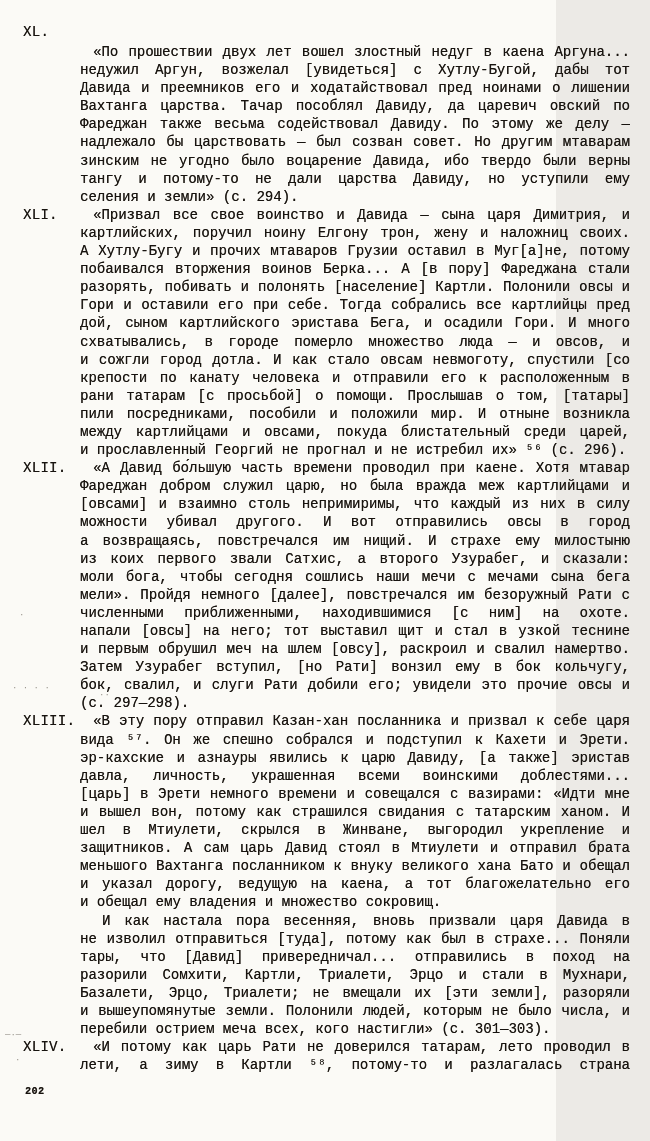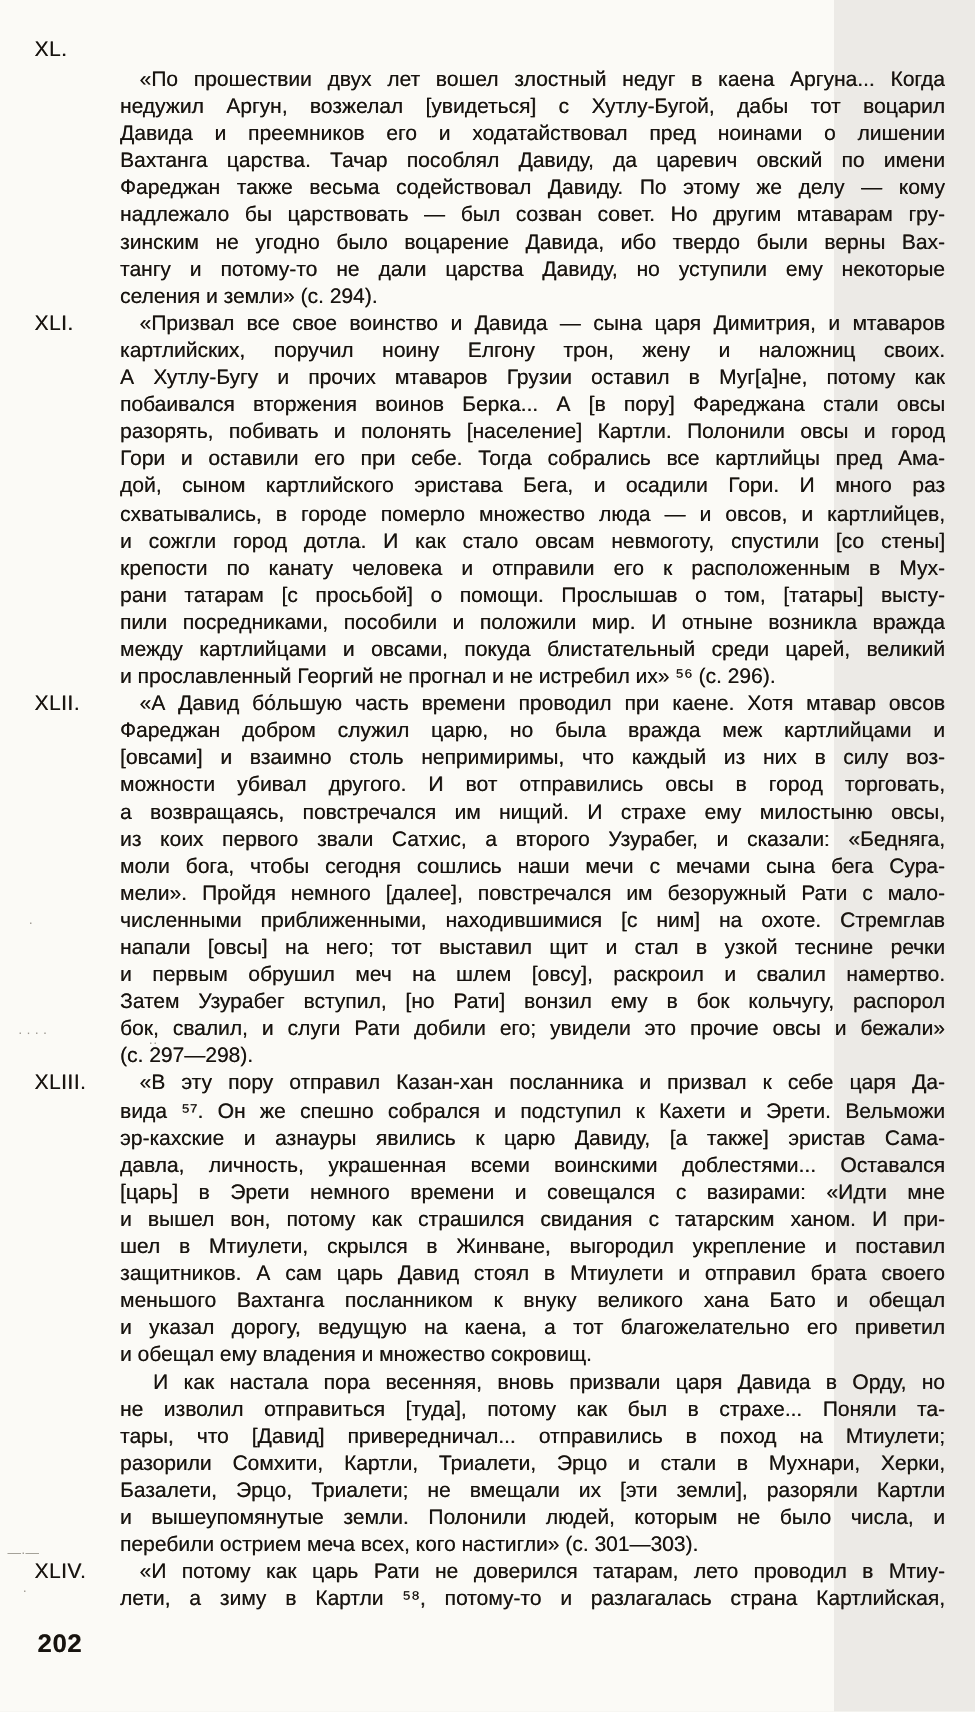--- a/index.html
+++ b/index.html
@@ -3,21 +3,21 @@
 <meta charset="utf-8">
 <style>
   html,body { margin:0; padding:0; }
   body {
     width:650px; height:1141px; overflow:hidden;
     background:#eceae6;
   }
   .page {
     position:relative; width:556px; height:1141px;
     background:#fbfaf6;
-    font-family:Liberation Sans, sans-serif;
+    font-family:Liberation Mono, monospace;
     color:#17130f;
     text-shadow:0.2px 0.2px 0.35px rgba(25,18,10,0.7);
   }
   .content {
     position:absolute; left:23px; top:23px; width:607px;
   }
   .para { display:flex; align-items:flex-start; }
   .num {
     flex:0 0 57px; width:57px;
     font-size:14px; line-height:18.1px;
@@ -25,21 +25,21 @@
   }
   .text { flex:1 1 auto; min-width:0; }
   .line {
     font-size:14px; line-height:18.1px; height:18.1px;
     overflow:hidden; white-space:normal;
     text-align:justify; text-align-last:justify;
   }
   .line.lastline { text-align:right; text-align-last:left; }
   .pagenum {
     position:absolute; left:25px; top:1086px;
-    font-size:17px; font-weight:bold; letter-spacing:0.5px;
+    font-size:10px; font-weight:bold; letter-spacing:0.5px;
   }
   .artifact {
     position:absolute; color:#9a968e; text-shadow:none;
     font-size:9px; line-height:9px; white-space:pre;
   }
 </style>
 </head>
 <body>
 
 <div class="page">

